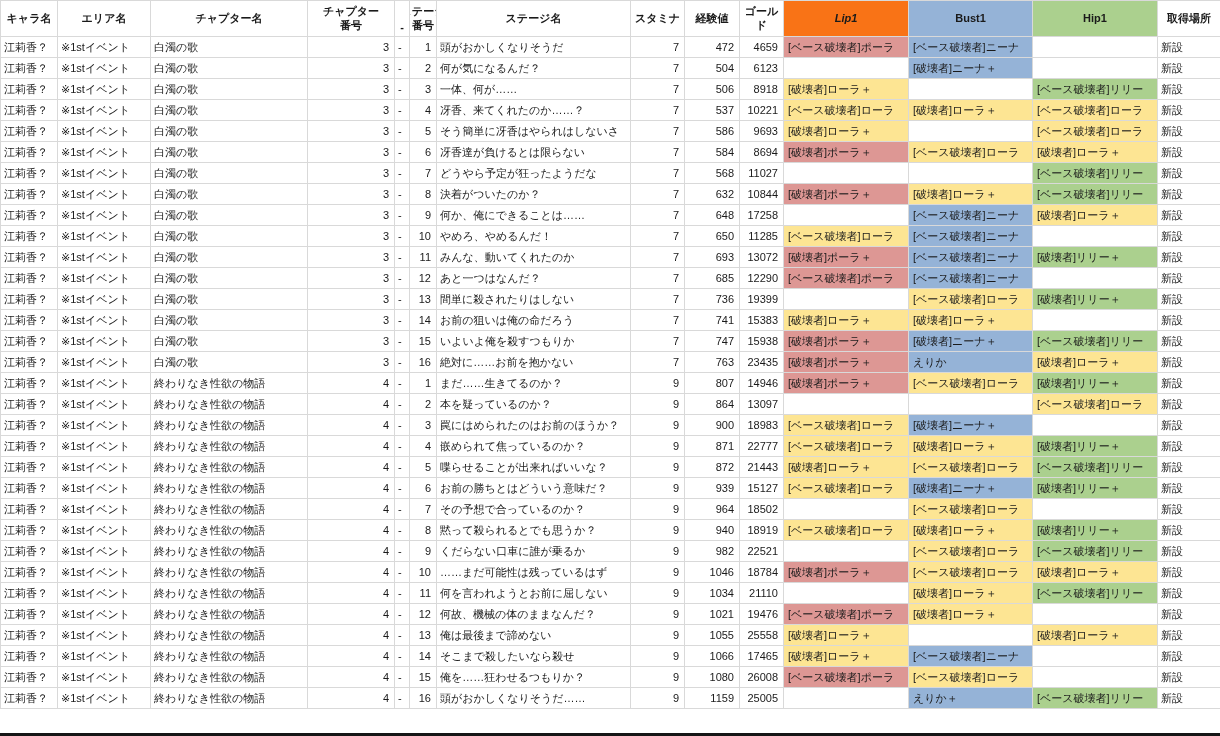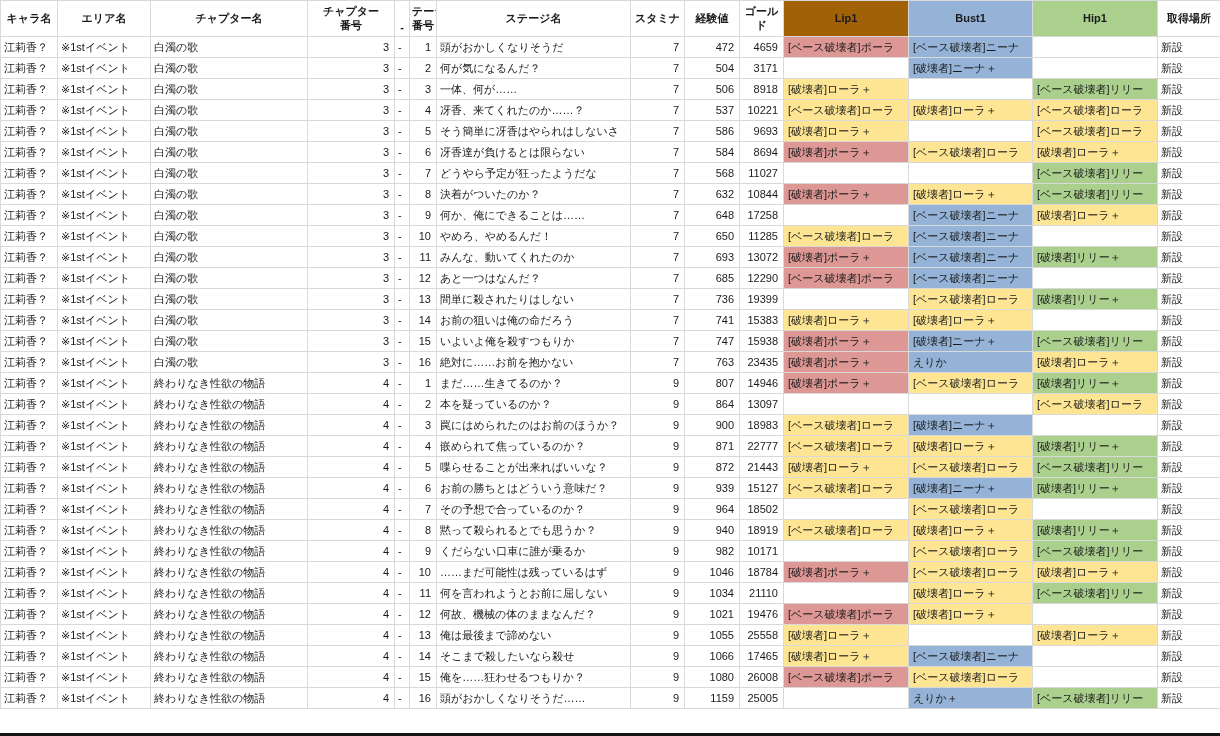--- a/index.html
+++ b/index.html
@@ -47,21 +47,21 @@
         <th>チャプター名</th>
         <th>チャプター
 番号</th>
         <th style="vertical-align:bottom;">-</th>
         <th><span class="hdr-overflow">ステージ
 番号</span></th>
         <th>ステージ名</th>
         <th>スタミナ</th>
         <th>経験値</th>
         <th>ゴールド</th>
-        <th style="background: #a16207;">Lip1</th>
+        <th style="background: #f97316; font-style: italic;">Lip1</th>
         <th style="background: rgb(149, 179, 215);">Bust1</th>
         <th style="background: rgb(171, 208, 142);">Hip1</th>
         <th>取得場所</th>
       </tr>
     </thead>
     <tbody id="tbody">
         <tr class="datarow">
           <td class="al">江莉香？</td>
           <td class="al">※1stイベント</td>
           <td class="al">白濁の歌</td>
@@ -80,21 +80,21 @@
         <tr class="datarow">
           <td class="al">江莉香？</td>
           <td class="al">※1stイベント</td>
           <td class="al">白濁の歌</td>
           <td class="ar num">3</td>
           <td class="al">-</td>
           <td class="ar num">2</td>
           <td class="al">何が気になるんだ？</td>
           <td class="ar num">7</td>
           <td class="ar num">504</td>
-          <td class="ar num">3171</td>
+          <td class="ar num">6123</td>
           <td class="al gaugecell" style="background: rgb(255, 255, 255);"></td>
           <td class="al gaugecell" style="background: rgb(149, 179, 215);">[破壊者]ニーナ＋</td>
           <td class="al gaugecell" style="background: rgb(255, 255, 255);"></td>
           <td class="al">新設</td>
         </tr>
         <tr class="datarow">
           <td class="al">江莉香？</td>
           <td class="al">※1stイベント</td>
           <td class="al">白濁の歌</td>
           <td class="ar num">3</td>
@@ -448,21 +448,21 @@
         <tr class="datarow">
           <td class="al">江莉香？</td>
           <td class="al">※1stイベント</td>
           <td class="al">終わりなき性欲の物語</td>
           <td class="ar num">4</td>
           <td class="al">-</td>
           <td class="ar num">9</td>
           <td class="al">くだらない口車に誰が乗るか</td>
           <td class="ar num">9</td>
           <td class="ar num">982</td>
-          <td class="ar num">10171</td>
+          <td class="ar num">22521</td>
           <td class="al gaugecell" style="background: rgb(255, 255, 255);"></td>
           <td class="al gaugecell" style="background: rgb(253, 229, 147);">[ベース破壊者]ローラ</td>
           <td class="al gaugecell" style="background: rgb(171, 208, 142);">[ベース破壊者]リリー</td>
           <td class="al">新設</td>
         </tr>
         <tr class="datarow">
           <td class="al">江莉香？</td>
           <td class="al">※1stイベント</td>
           <td class="al">終わりなき性欲の物語</td>
           <td class="ar num">4</td>

